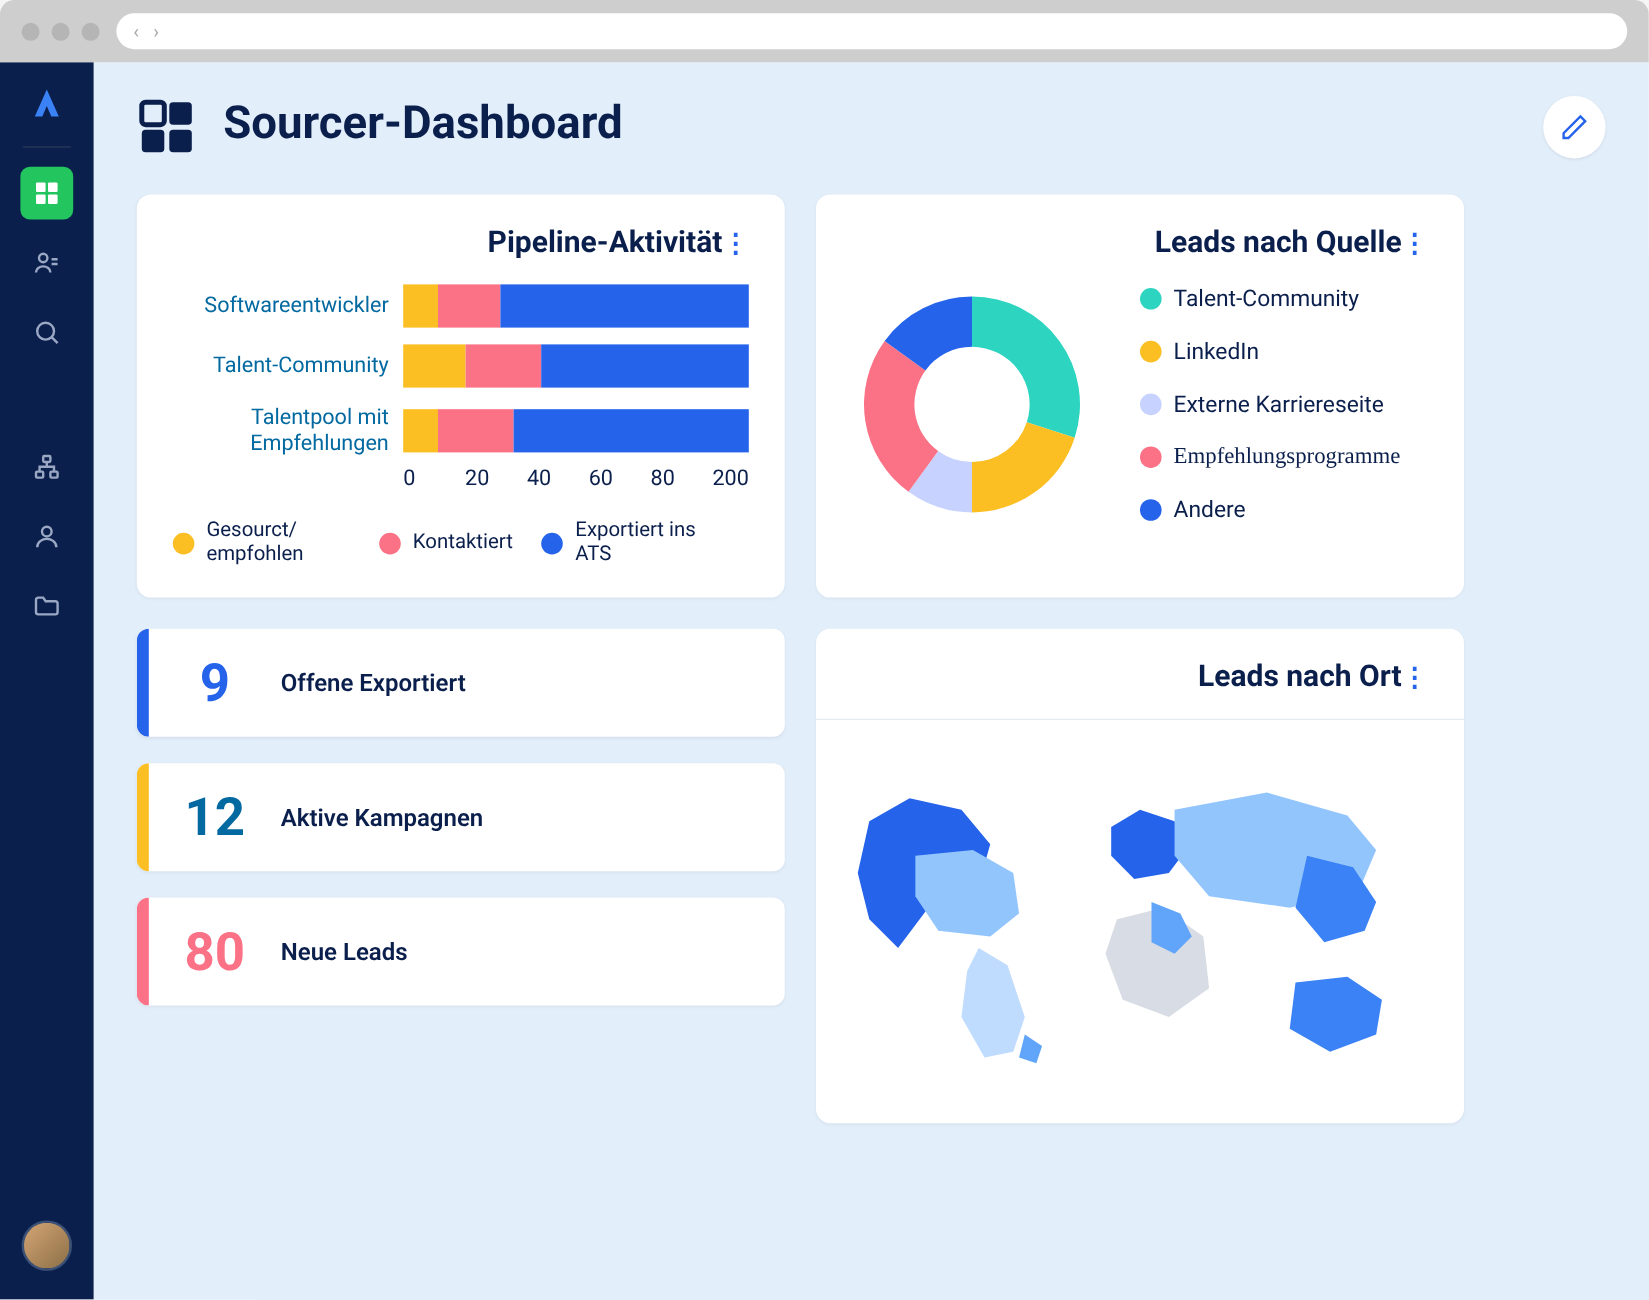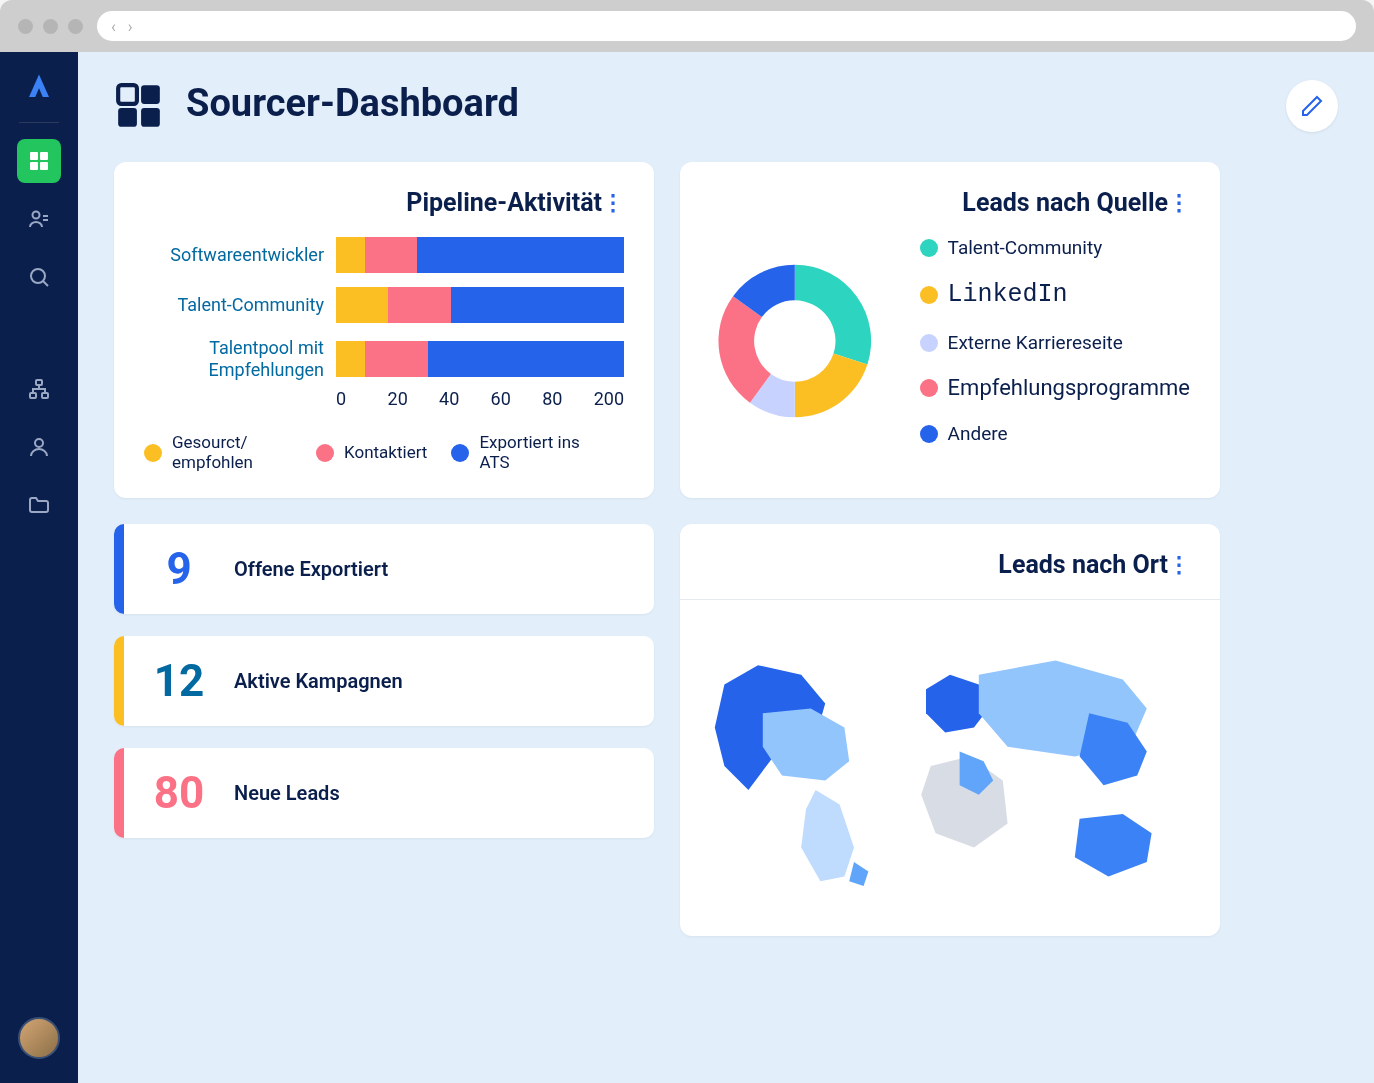--- a/index.html
+++ b/index.html
@@ -318,29 +318,29 @@
               <path d="M 92.79754323328191 63.905764746872634 A 45 45 0 0 1 50 95 L 50 74 A 24 24 0 0 0 72.82535639108369 57.41640786499874 Z" fill="#fbbf24"></path>
               <path d="M 50 95 A 45 45 0 0 1 23.549663646838713 86.40576474687263 L 35.89315394498065 69.41640786499875 A 24 24 0 0 0 50 74 Z" fill="#c7d2fe"></path>
               <path d="M 23.549663646838713 86.40576474687263 A 45 45 0 0 1 13.594235253127358 23.549663646838713 L 30.583592135001258 35.89315394498065 A 24 24 0 0 0 35.89315394498065 69.41640786499875 Z" fill="#fb7185"></path>
               <path d="M 13.594235253127358 23.549663646838713 A 45 45 0 0 1 49.99999999999999 5 L 49.99999999999999 26 A 24 24 0 0 0 30.583592135001258 35.89315394498065 Z" fill="#2563eb"></path>
             </svg>
           <div class="donut-legend" id="donut-legend">
               <div class="legend-item" style="font-size: 19px;">
                 <div class="legend-dot" style="background: rgb(45, 212, 191);"></div>
                 <div>Talent-Community</div>
               </div>
-              <div class="legend-item" style="font-size: 25px; font-family: Liberation Mono, monospace;">
+              <div class="legend-item" style="font-size: 19px;">
                 <div class="legend-dot" style="background: rgb(251, 191, 36);"></div>
                 <div>LinkedIn</div>
               </div>
               <div class="legend-item" style="font-size: 19px;">
                 <div class="legend-dot" style="background: rgb(199, 210, 254);"></div>
                 <div>Externe Karriereseite</div>
               </div>
-              <div class="legend-item" style="font-size: 22px;">
+              <div class="legend-item" style="font-size: 19px; font-family: Liberation Serif, serif;">
                 <div class="legend-dot" style="background: rgb(251, 113, 133);"></div>
                 <div>Empfehlungsprogramme</div>
               </div>
               <div class="legend-item" style="font-size: 19px;">
                 <div class="legend-dot" style="background: rgb(37, 99, 235);"></div>
                 <div>Andere</div>
               </div>
             </div>
         </div>
       </div>

